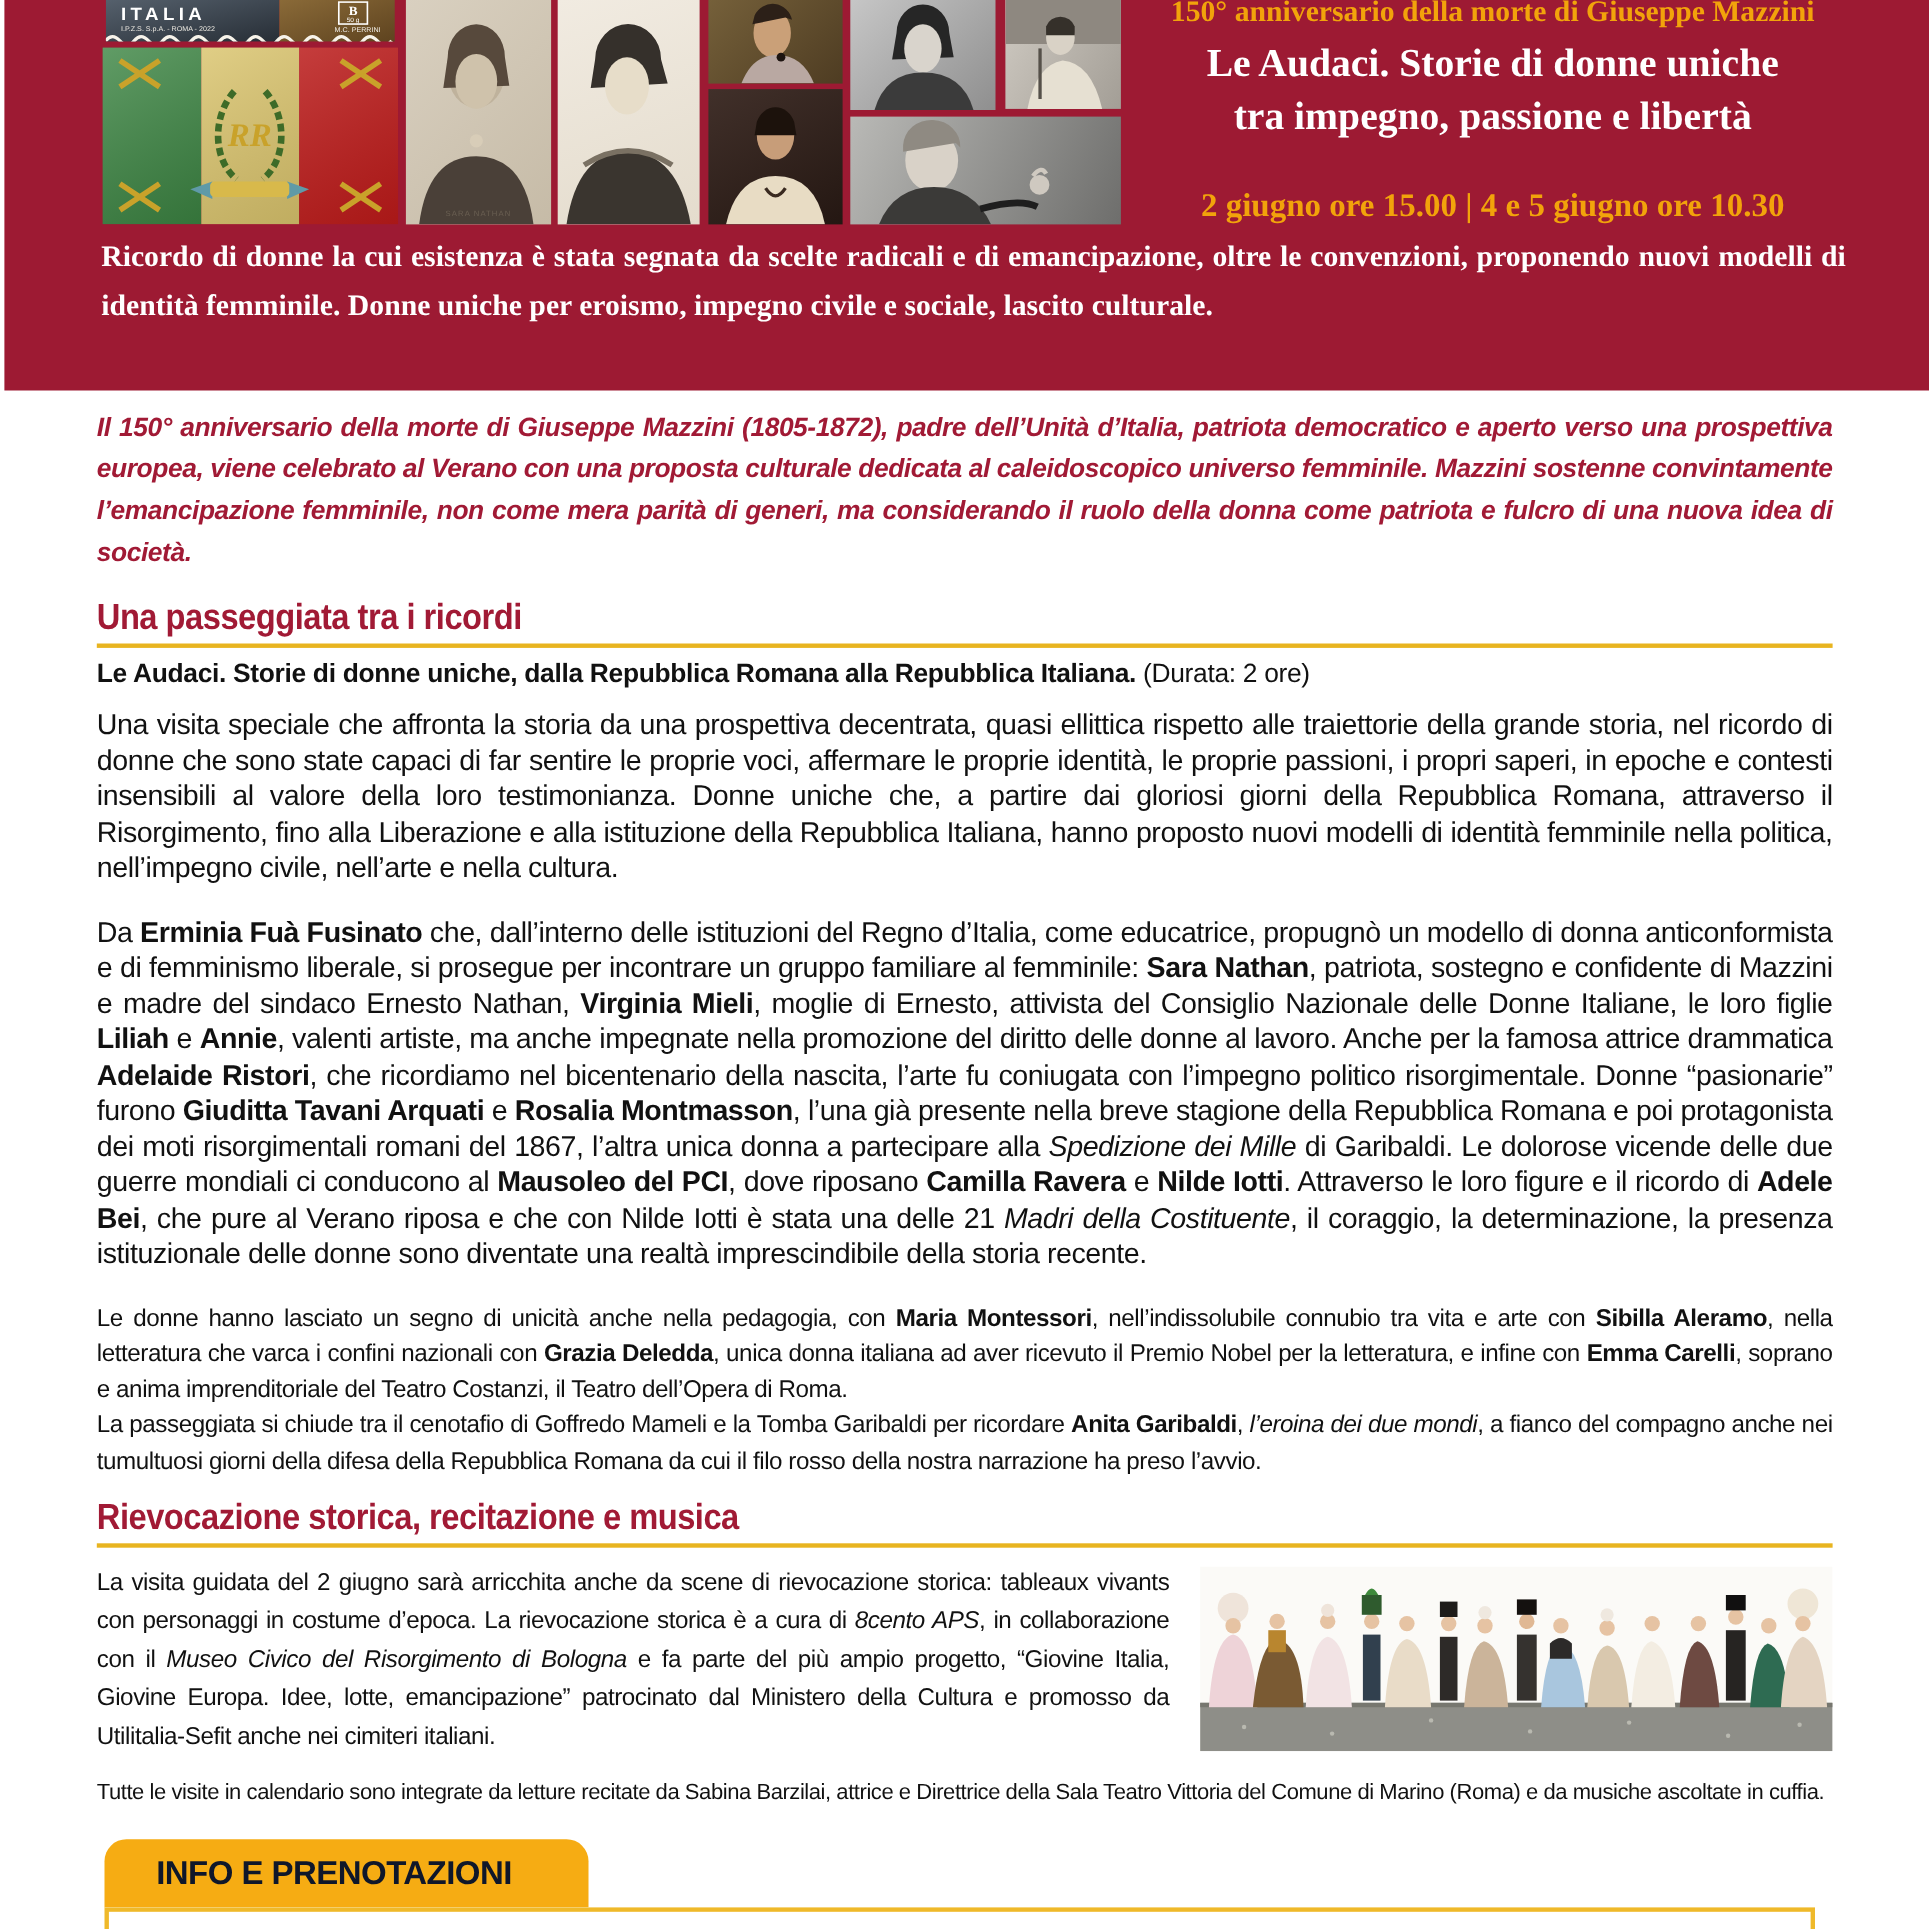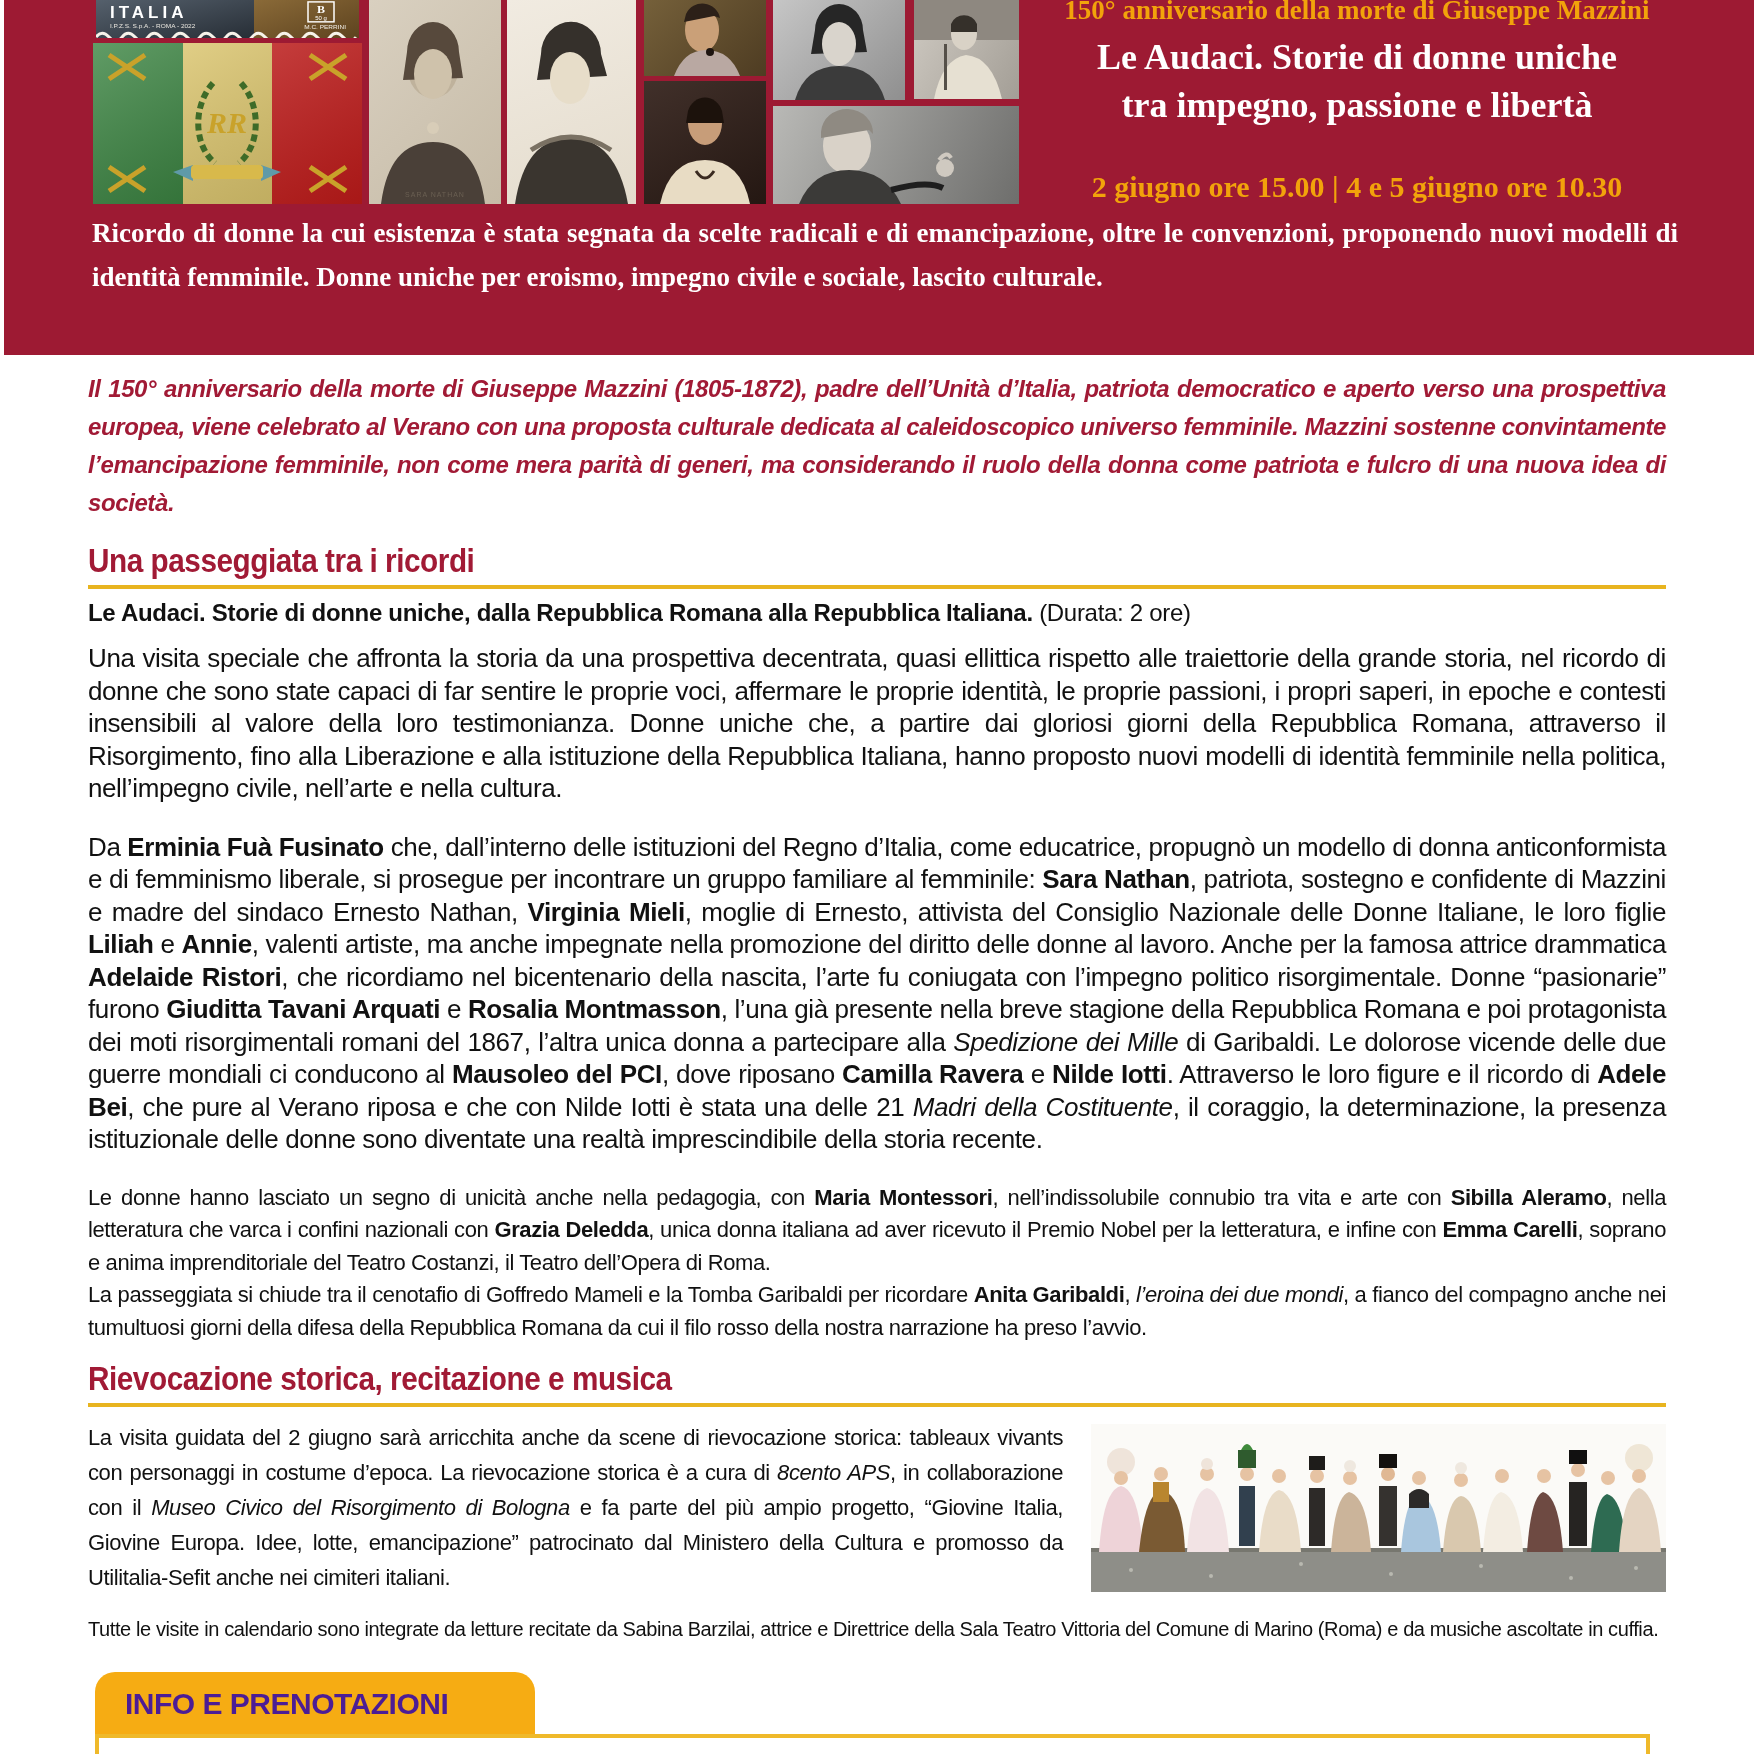--- a/index.html
+++ b/index.html
@@ -29,22 +29,22 @@
   .p.tight{margin-top:7px;}
   .p0{margin:0;font-size:22px;line-height:32.5px;text-align:justify;letter-spacing:-0.4px;}
   .cols{display:flex;margin-top:13px;}
   .cols .txt{width:975px;font-size:22px;line-height:35px;text-align:justify;letter-spacing:-0.4px;}
   .photo{margin-left:auto;width:575px;height:168px;margin-top:4px;}
   .photo svg{display:block;width:100%;height:100%;}
   .after-cols{margin-top:18px;font-size:20px;line-height:33px;text-align:justify;letter-spacing:-0.4px;}
   
   .info{margin-top:26px;margin-left:7px;}
   .info-tab{width:440px;height:62px;background:#F6AC13;border-radius:20px 20px 0 0;
-            color:#4c1d95;font-weight:bold;font-size:30px;line-height:64px;
-            padding-left:30px;box-sizing:border-box;letter-spacing:-0.5px;margin-top:16px;}
+            color:#0f172a;font-weight:bold;font-size:30px;line-height:64px;
+            padding-left:47px;box-sizing:border-box;letter-spacing:-0.5px;margin-top:16px;}
   .info-box{position:relative;width:1555px;height:240px;box-sizing:border-box;
             border:4px solid #EFB92A;background:#fff;padding:20px 250px 0 28px;}
   .info-line{font-size:22px;line-height:32px;letter-spacing:-0.3px;}
   .qr{position:absolute;right:40px;top:28px;width:180px;height:180px;}
   .qr svg{display:block;width:100%;height:100%;}
 </style>
 </head>
 <body>
 
 <div class="page">

